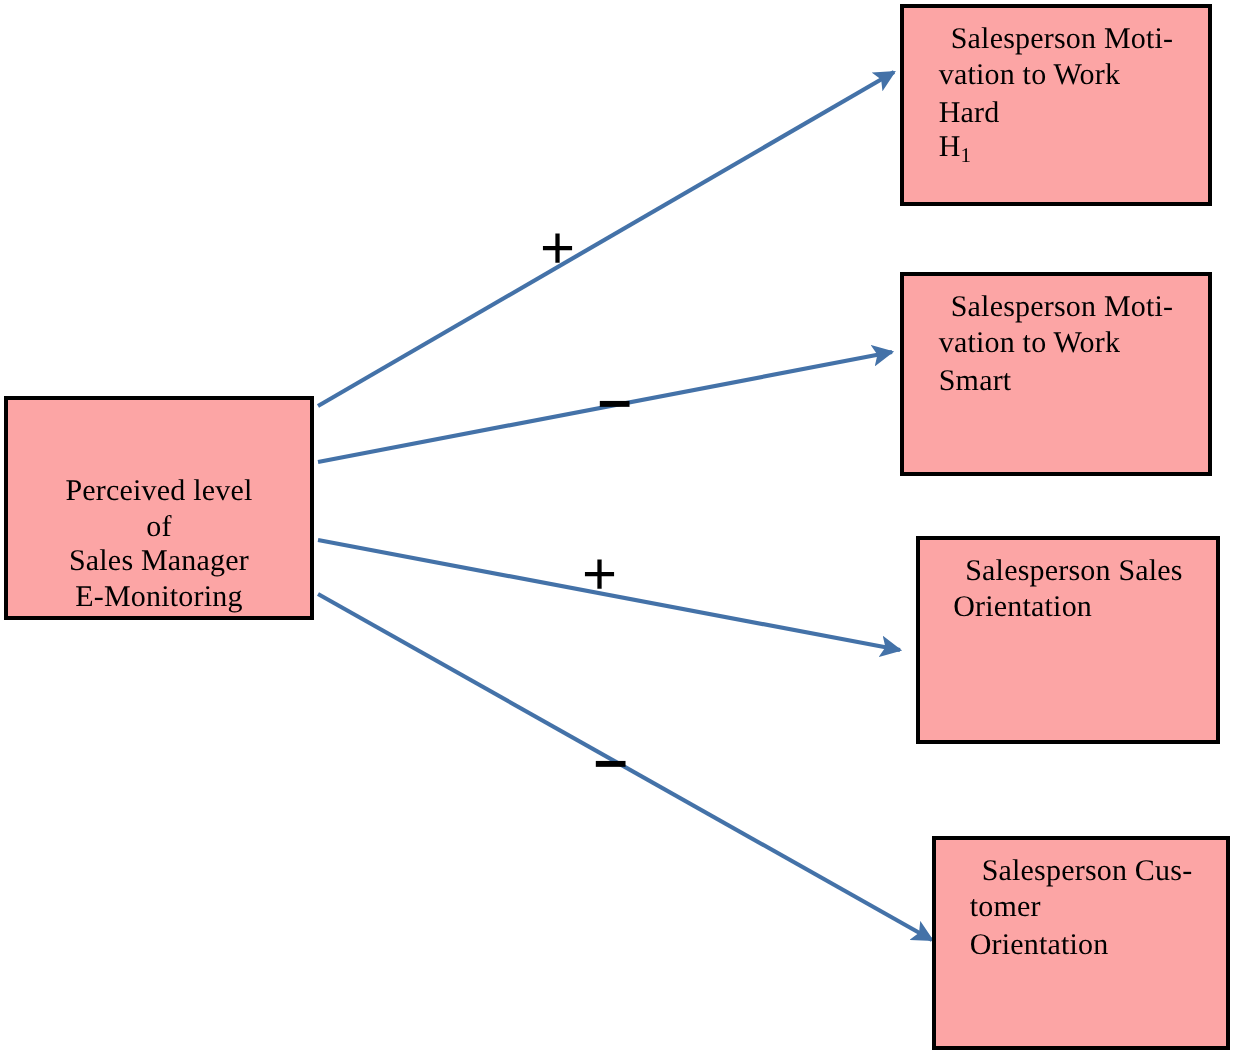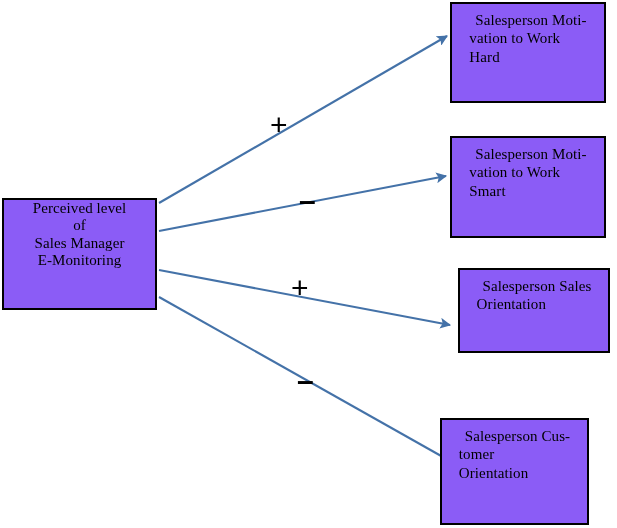--- a/index.html
+++ b/index.html
@@ -23,29 +23,29 @@
     position: absolute;
     left: 0;
     top: 0;
     width: 617px;
     height: 528px;
     pointer-events: none;
   }
   .node-box {
     position: absolute;
     box-sizing: border-box;
-    background: #8b5cf6;
+    background: #fca5a5;
     border: 2px solid #000000;
     display: flex;
     align-items: flex-start;
     justify-content: center;
     padding-top: 7px;
   }
   .node-box.source-node {
-    align-items: flex-start;
+    align-items: flex-end;
     padding-top: 0;
   }
   .node-text {
     text-align: center;
     line-height: 1.16;
     font-size: 15px;
     letter-spacing: 0.1px;
     white-space: pre-line;
     padding: 0 6px;
   }
@@ -103,39 +103,42 @@
 of
 Sales Manager
 E-Monitoring</span>
   </div>
 
   <div class="node-box" style="left:450px; top:2px; width:156px; height:101px;">
     <div>
       <span class="node-text">Salesperson Moti-
 vation to Work
 Hard</span>
+      <span class="hyp-label">
+        <span>H</span><sub>1</sub>
+      </span>
     </div>
   </div>
 
   <div class="node-box" style="left:450px; top:136px; width:156px; height:102px;">
     <div>
       <span class="node-text">Salesperson Moti-
 vation to Work
 Smart</span>
     </div>
   </div>
 
-  <div class="node-box" style="left:458px; top:268px; width:152px; height:85px;">
+  <div class="node-box" style="left:458px; top:268px; width:152px; height:104px;">
     <div>
       <span class="node-text">Salesperson Sales
 Orientation</span>
     </div>
   </div>
 
-  <div class="node-box" style="left:440px; top:418px; width:149px; height:107px;">
+  <div class="node-box" style="left:466px; top:418px; width:149px; height:107px;">
     <div>
       <span class="node-text">Salesperson Cus-
 tomer
 Orientation</span>
     </div>
   </div>
 
   <span class="sign-label sign-plus" style="left:270px; top:110px;">+</span>
 
   <span class="sign-label sign-minus" style="left:299px; top:186px;">–</span>

